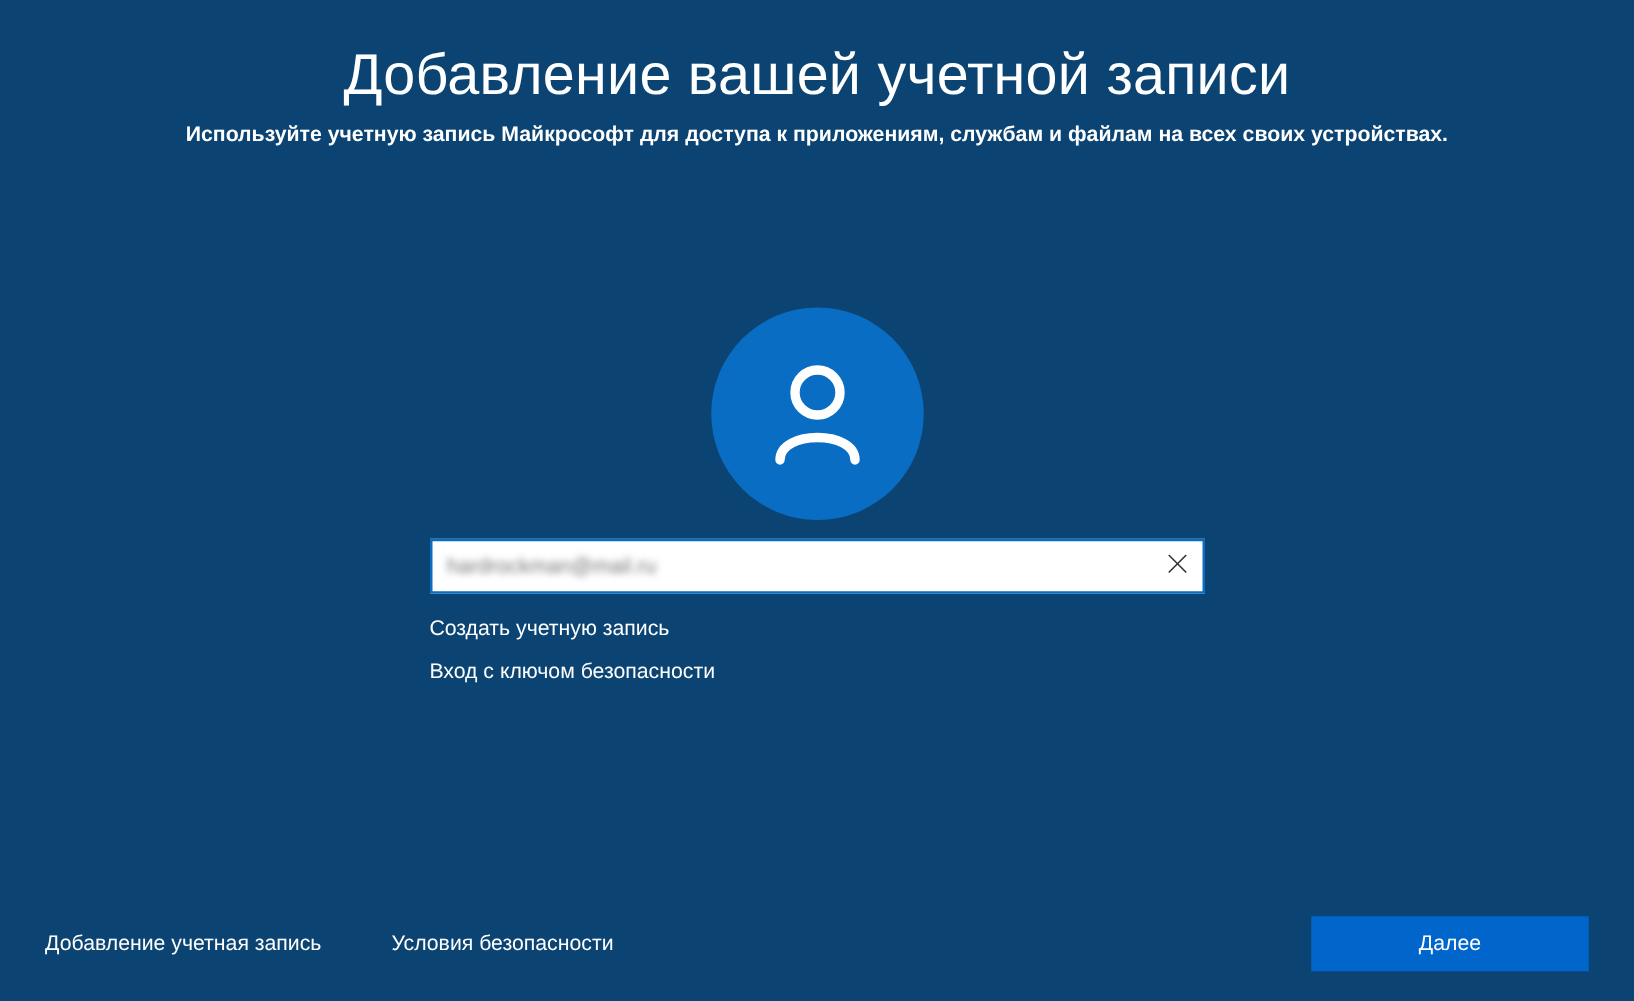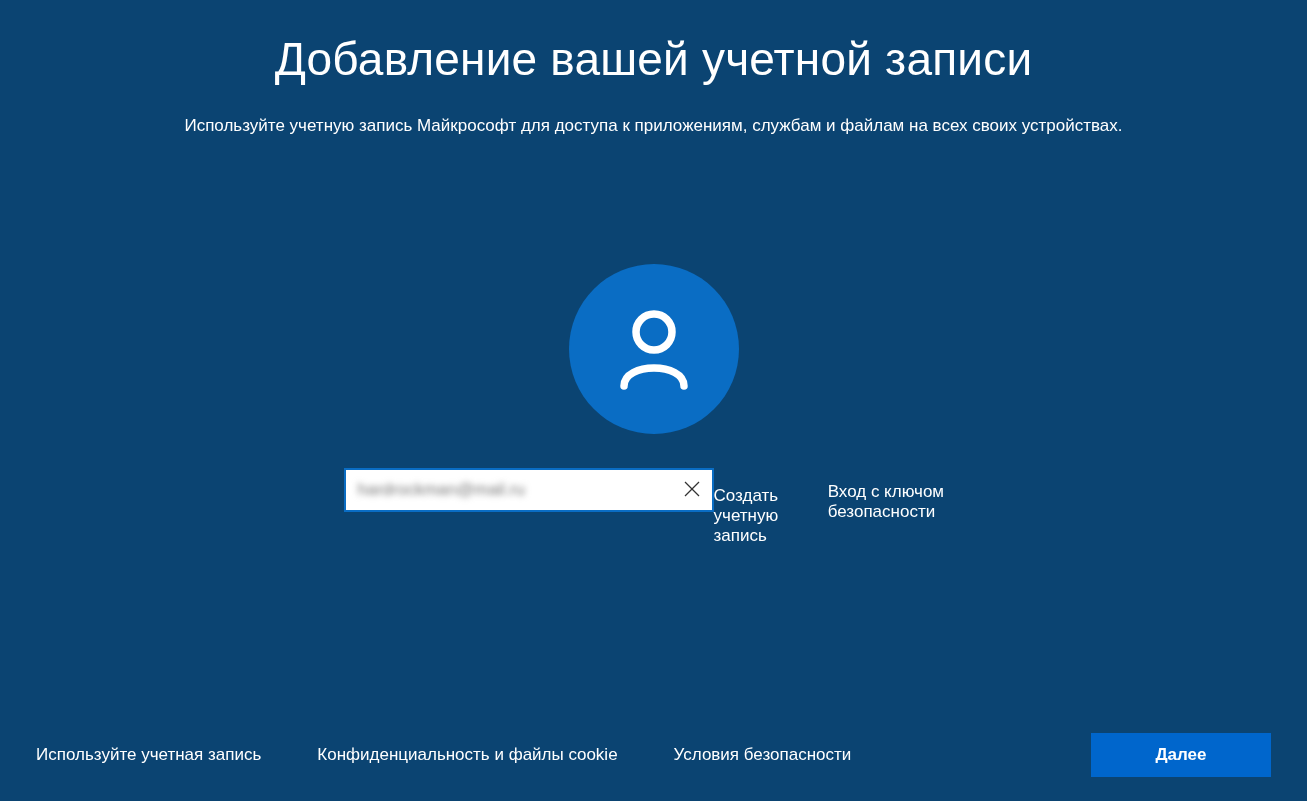--- a/index.html
+++ b/index.html
@@ -20,42 +20,42 @@
     align-items: center;
   }
   .title {
     margin-top: 32px;
     font-size: 46px;
     font-weight: 300;
     text-align: center;
     letter-spacing: 0.2px;
   }
   .subtitle {
-    margin-top: 30px;
+    margin-top: 12px;
     font-size: 17px;
-    font-weight: 400;
+    font-weight: 700;
     text-align: center;
     color: #ffffff;
   }
   .avatar-circle {
     margin-top: 128px;
     width: 170px;
     height: 170px;
     border-radius: 50%;
     background: #0a6dc4;
     display: flex;
     align-items: center;
     justify-content: center;
   }
   .avatar-circle svg { width: 96px; height: 96px; }
   .form-area {
-    margin-top: 34px;
+    margin-top: 15px;
     width: 620px;
     display: flex;
-    flex-direction: row;
+    flex-direction: column;
     align-items: stretch;
   }
   .email-field {
     position: relative;
     width: 100%;
     height: 44px;
     background: #ffffff;
     border: 2px solid #0a6dc4;
     display: flex;
     align-items: center;
@@ -102,29 +102,29 @@
     gap: 56px;
   }
   .footer-link {
     font-size: 17px;
     color: #ffffff;
     cursor: pointer;
     font-weight: 400;
   }
   .footer-spacer { flex: 1; }
   .next-btn {
-    width: 180px;
+    width: 222px;
     height: 44px;
     background: #0066cc;
     color: #ffffff;
     border: none;
     font-size: 17px;
     cursor: pointer;
     font-family: inherit;
-    font-weight: 700;
+    font-weight: 400;
   }
 </style>
 </head>
 <body>
 
 <div class="page">
 
   <h1 class="title">Добавление вашей учетной записи</h1>
   <p class="subtitle">Используйте учетную запись Майкрософт для доступа к приложениям, службам и файлам на всех своих устройствах.</p>
 
@@ -149,20 +149,19 @@
         </span>
       </button>
     </div>
 
     <div class="link-row">Создать учетную запись</div>
 
     <div class="link-row">Вход с ключом безопасности</div>
   </div>
 
   <div class="footer">
-    <span class="footer-link">Используйте учетная запись</span>
-    <span class="footer-link">Конфиденциальность и файлы cookie</span>
+    <span class="footer-link">Добавление учетная запись</span>
     <span class="footer-link">Условия безопасности</span>
     <span class="footer-spacer"></span>
     <button class="next-btn">Далее</button>
   </div>
 
 </div>
 
 </body></html>

